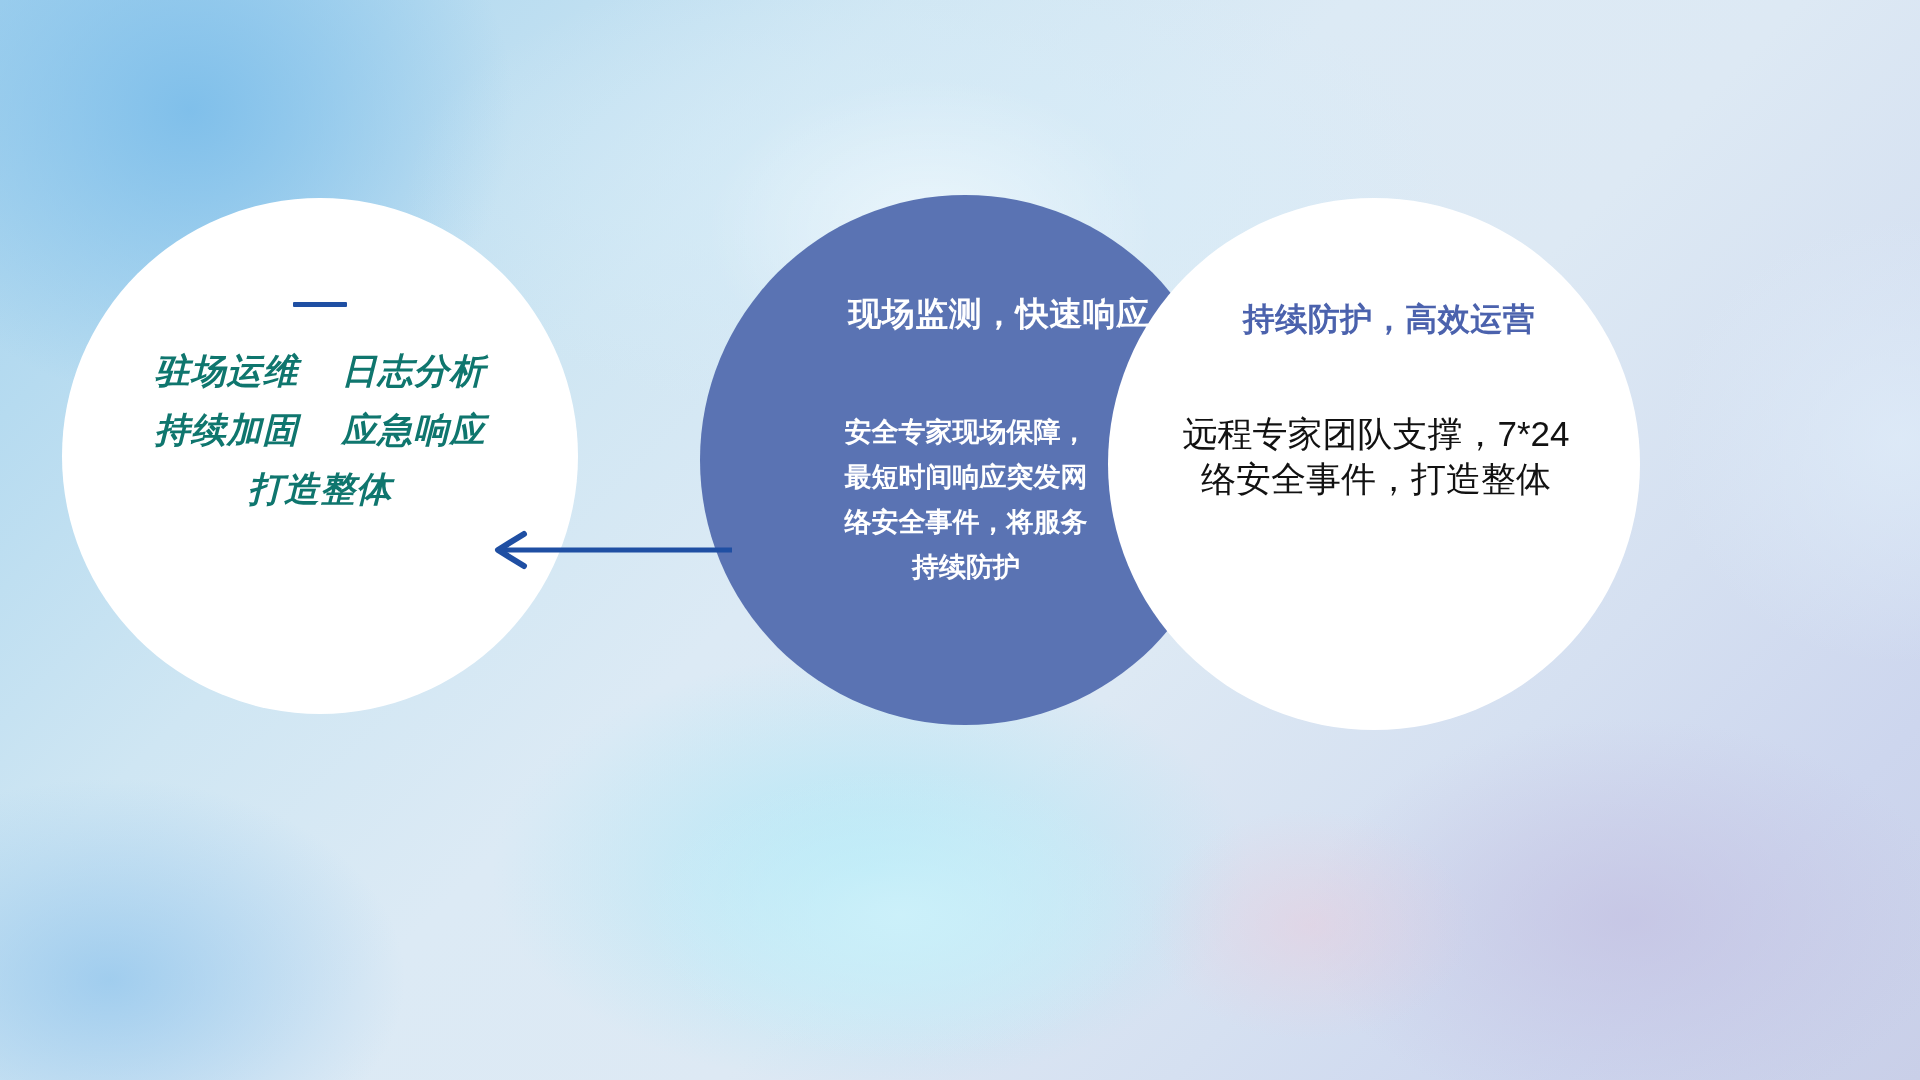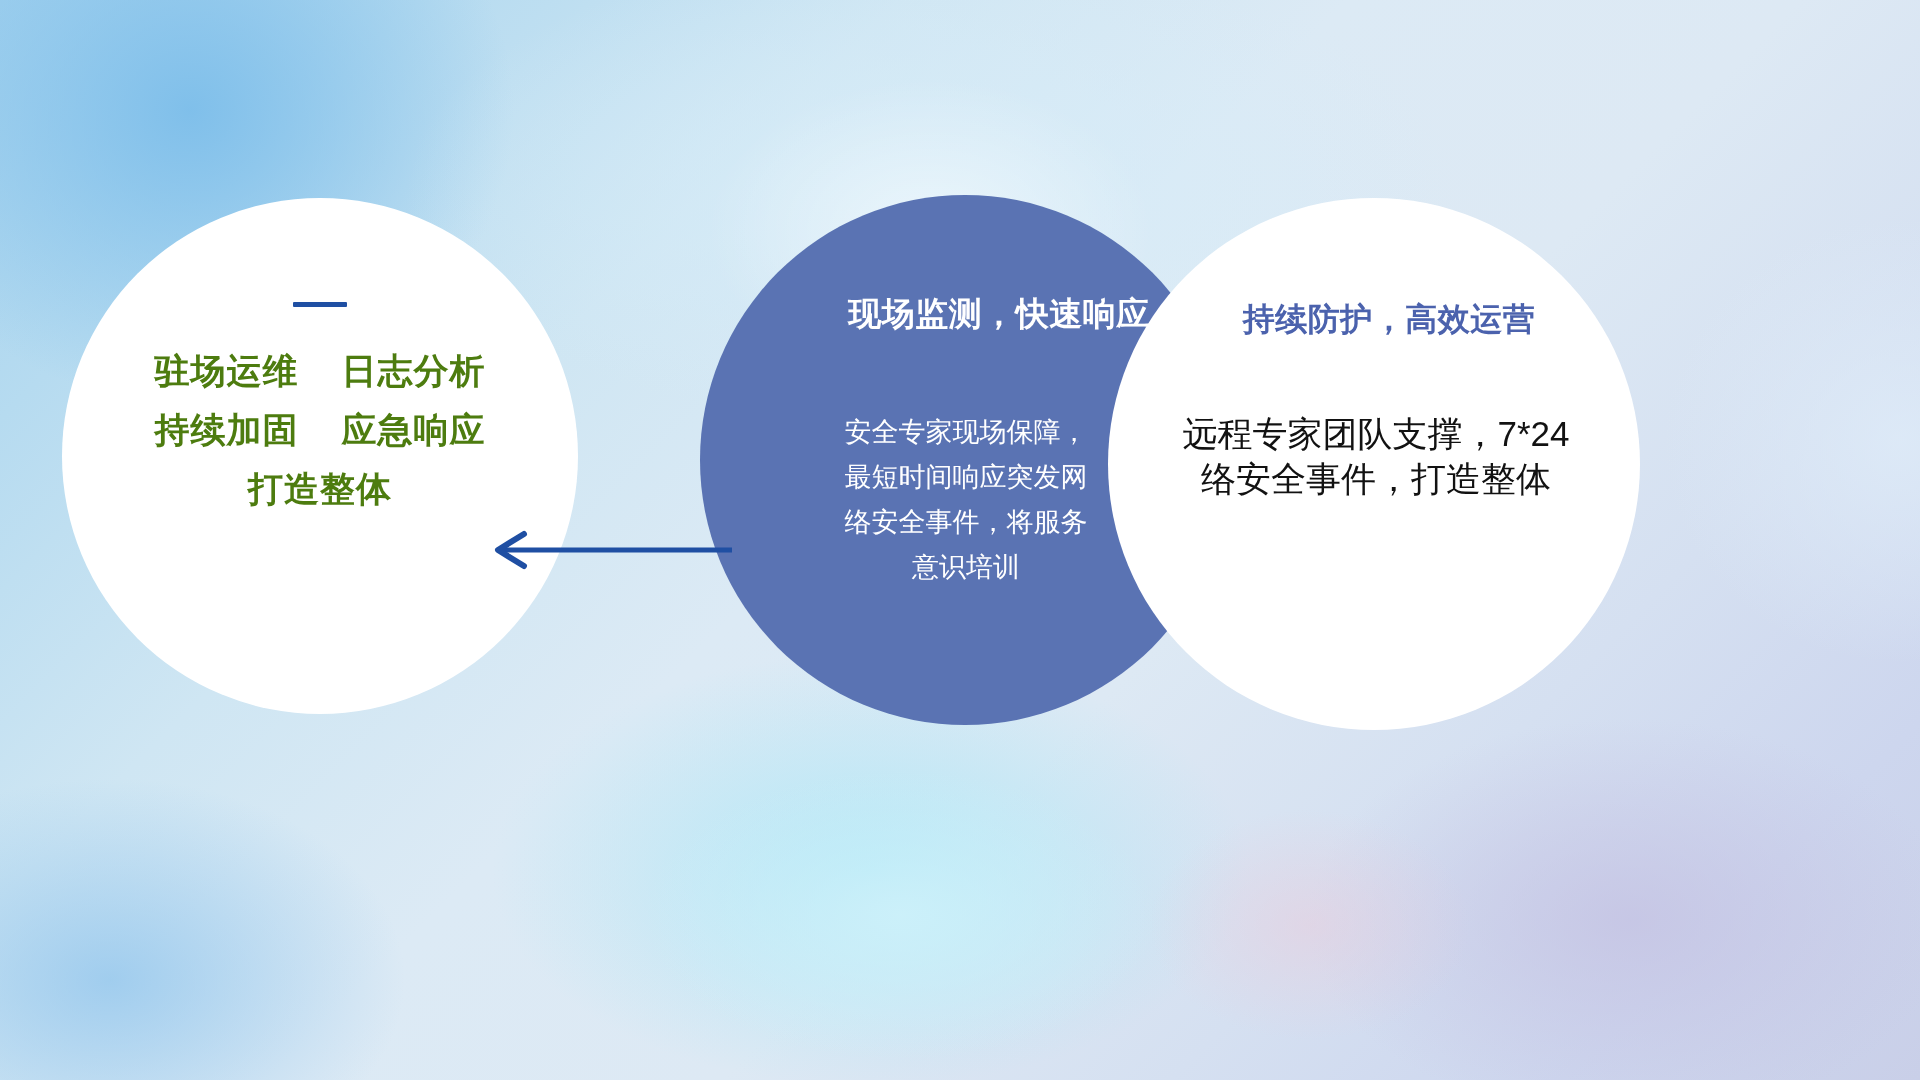--- a/index.html
+++ b/index.html
@@ -137,25 +137,26 @@
   }
   .left-lines {
     display: flex;
     flex-direction: column;
     align-items: center;
     gap: 22px;
   }
   .left-line {
     font-size: 35px;
     font-weight: bold;
-    color: #4d7c0f;
+    color: #0f766e;
     letter-spacing: 1px;
     line-height: 1.05;
     white-space: pre;
     text-align: center;
+    font-style: italic;
   }
 
   
   .mid-content {
     position: absolute;
     left: 700px; top: 195px;
     width: 530px; height: 530px;
     z-index: 8;
     box-sizing: border-box;
     display: flex;
@@ -177,21 +178,21 @@
   }
   .mid-body {
     position: absolute;
     left: 66px;
     top: 215px;
     width: 400px;
     text-align: center;
     font-size: 27px;
     line-height: 45px;
     color: #ffffff;
-    font-weight: normal;
+    font-weight: bold;
   }
 
   
   .right-content {
     position: absolute;
     left: 1108px; top: 198px;
     width: 532px; height: 532px;
     z-index: 9;
     box-sizing: border-box;
   }
@@ -252,21 +253,21 @@
       <div class="left-line">打造整体</div>
     </div>
   </div>
 
   <div class="mid-content">
     <div class="mid-title">现场监测，快速响应</div>
     <div class="mid-body">
       <div>安全专家现场保障，</div>
       <div>最短时间响应突发网</div>
       <div>络安全事件，将服务</div>
-      <div>意识培训</div>
+      <div>持续防护</div>
     </div>
   </div>
 
   <div class="right-content">
     <div class="right-title">持续防护，高效运营</div>
     <div class="right-body">
       <div>远程专家团队支撑，7*24</div>
       <div>络安全事件，打造整体</div>
     </div>
   </div>

